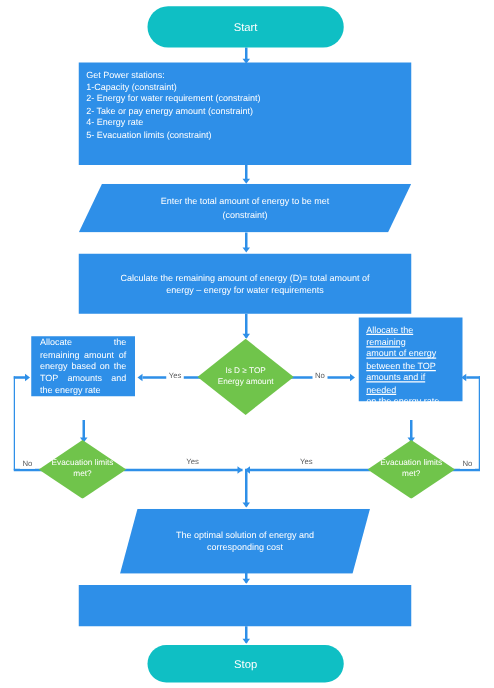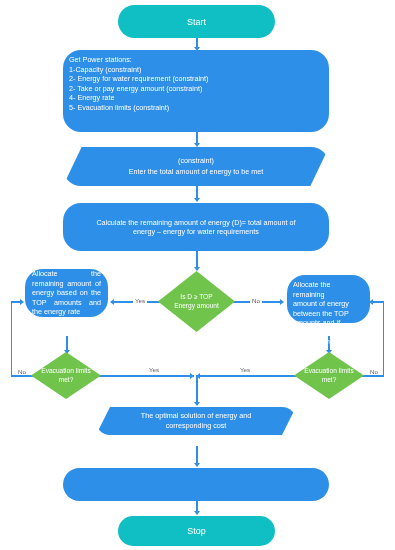--- a/index.html
+++ b/index.html
@@ -14,21 +14,20 @@
   
   .node{
     position:absolute;
     box-sizing:border-box;
     color:#ffffff;
     display:flex;
     align-items:center;
     justify-content:center;
     text-align:center;
     z-index:3;
-    border-radius:18px;
   }
 
   
   .terminator{
     background:#0FBFC4;
     border-radius:999px;
     font-size:9px;
   }
 
   
@@ -167,22 +166,22 @@
       <div>1-Capacity (constraint)</div>
       <div>2- Energy for water requirement (constraint)</div>
       <div>2- Take or pay energy amount (constraint)</div>
       <div>4- Energy rate</div>
       <div>5- Evacuation limits (constraint)</div>
     </div>
   </div>
 
   <div class="node io" style="left:63px;top:147px;width:266px;height:39px;">
     <div class="inner">
+      <div>Enter the total amount of energy to be met</div>
       <div>(constraint)</div>
-      <div>Enter the total amount of energy to be met</div>
     </div>
   </div>
 
   <div class="node process" style="left:63px;top:203px;width:266px;height:48px;">
     <div class="inner">
       <div>Calculate the remaining amount of energy (D)= total amount of</div>
       <div>energy – energy for water requirements</div>
     </div>
   </div>
 
@@ -193,21 +192,21 @@
     </div>
   </div>
 
   <div class="node process justify" style="left:25px;top:269px;width:83px;height:48px;">
     <div class="inner">
       <span>Allocate the remaining amount of energy based on the TOP amounts and</span>
       <span class="lastline">the energy rate</span>
     </div>
   </div>
 
-  <div class="node process left-align" style="left:287px;top:275px;width:83px;height:48px;">
+  <div class="node process left-align" style="left:287px;top:254px;width:83px;height:67px;text-decoration:underline;">
     <div class="inner">
       <div>Allocate the remaining</div>
       <div>amount of energy</div>
       <div>between the TOP</div>
       <div>amounts and if needed</div>
       <div>on the energy rate basis</div>
     </div>
   </div>
 
   <div class="node decision" style="left:31px;top:352px;width:70px;height:47px;">
@@ -217,21 +216,21 @@
     </div>
   </div>
 
   <div class="node decision" style="left:294px;top:352px;width:70px;height:47px;">
     <div class="inner">
       <div>Evacuation limits</div>
       <div>met?</div>
     </div>
   </div>
 
-  <div class="node io" style="left:96px;top:407px;width:200px;height:28px;">
+  <div class="node io" style="left:96px;top:407px;width:200px;height:52px;">
     <div class="inner">
       <div>The optimal solution of energy and</div>
       <div>corresponding cost</div>
     </div>
   </div>
 
   <div class="node process" style="left:63px;top:468px;width:266px;height:33px;">
     <div class="inner">
     </div>
   </div>

